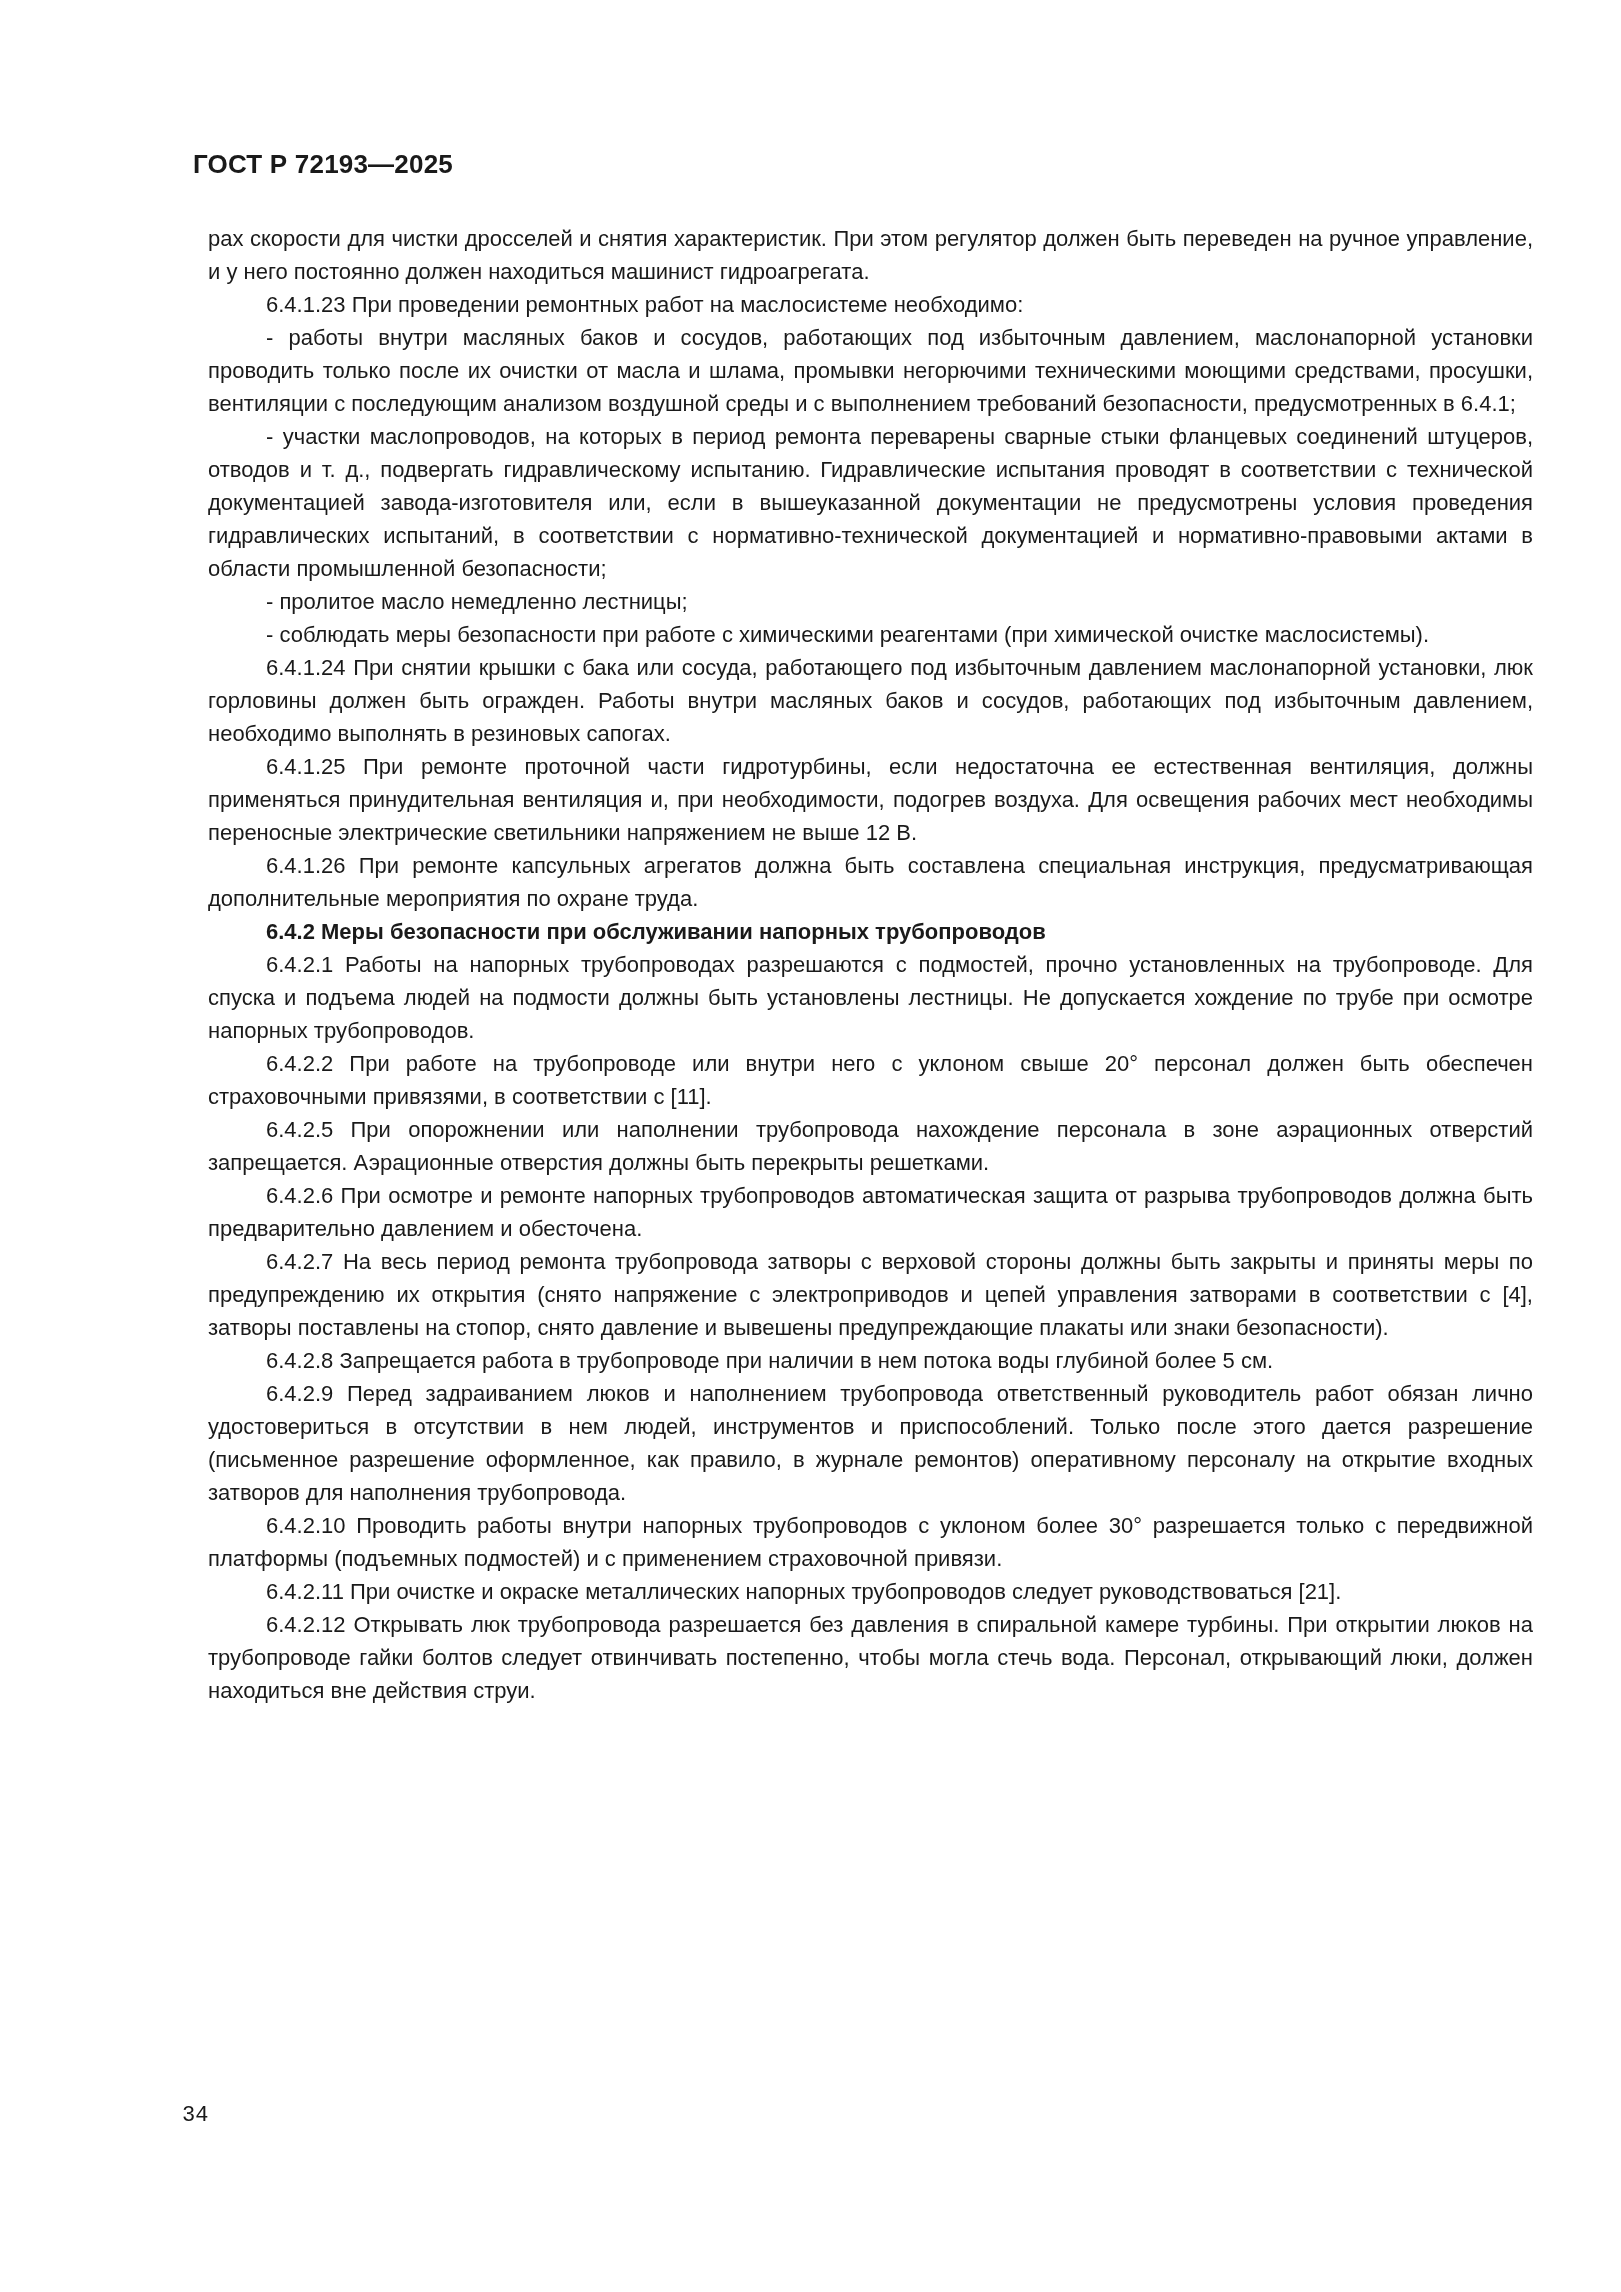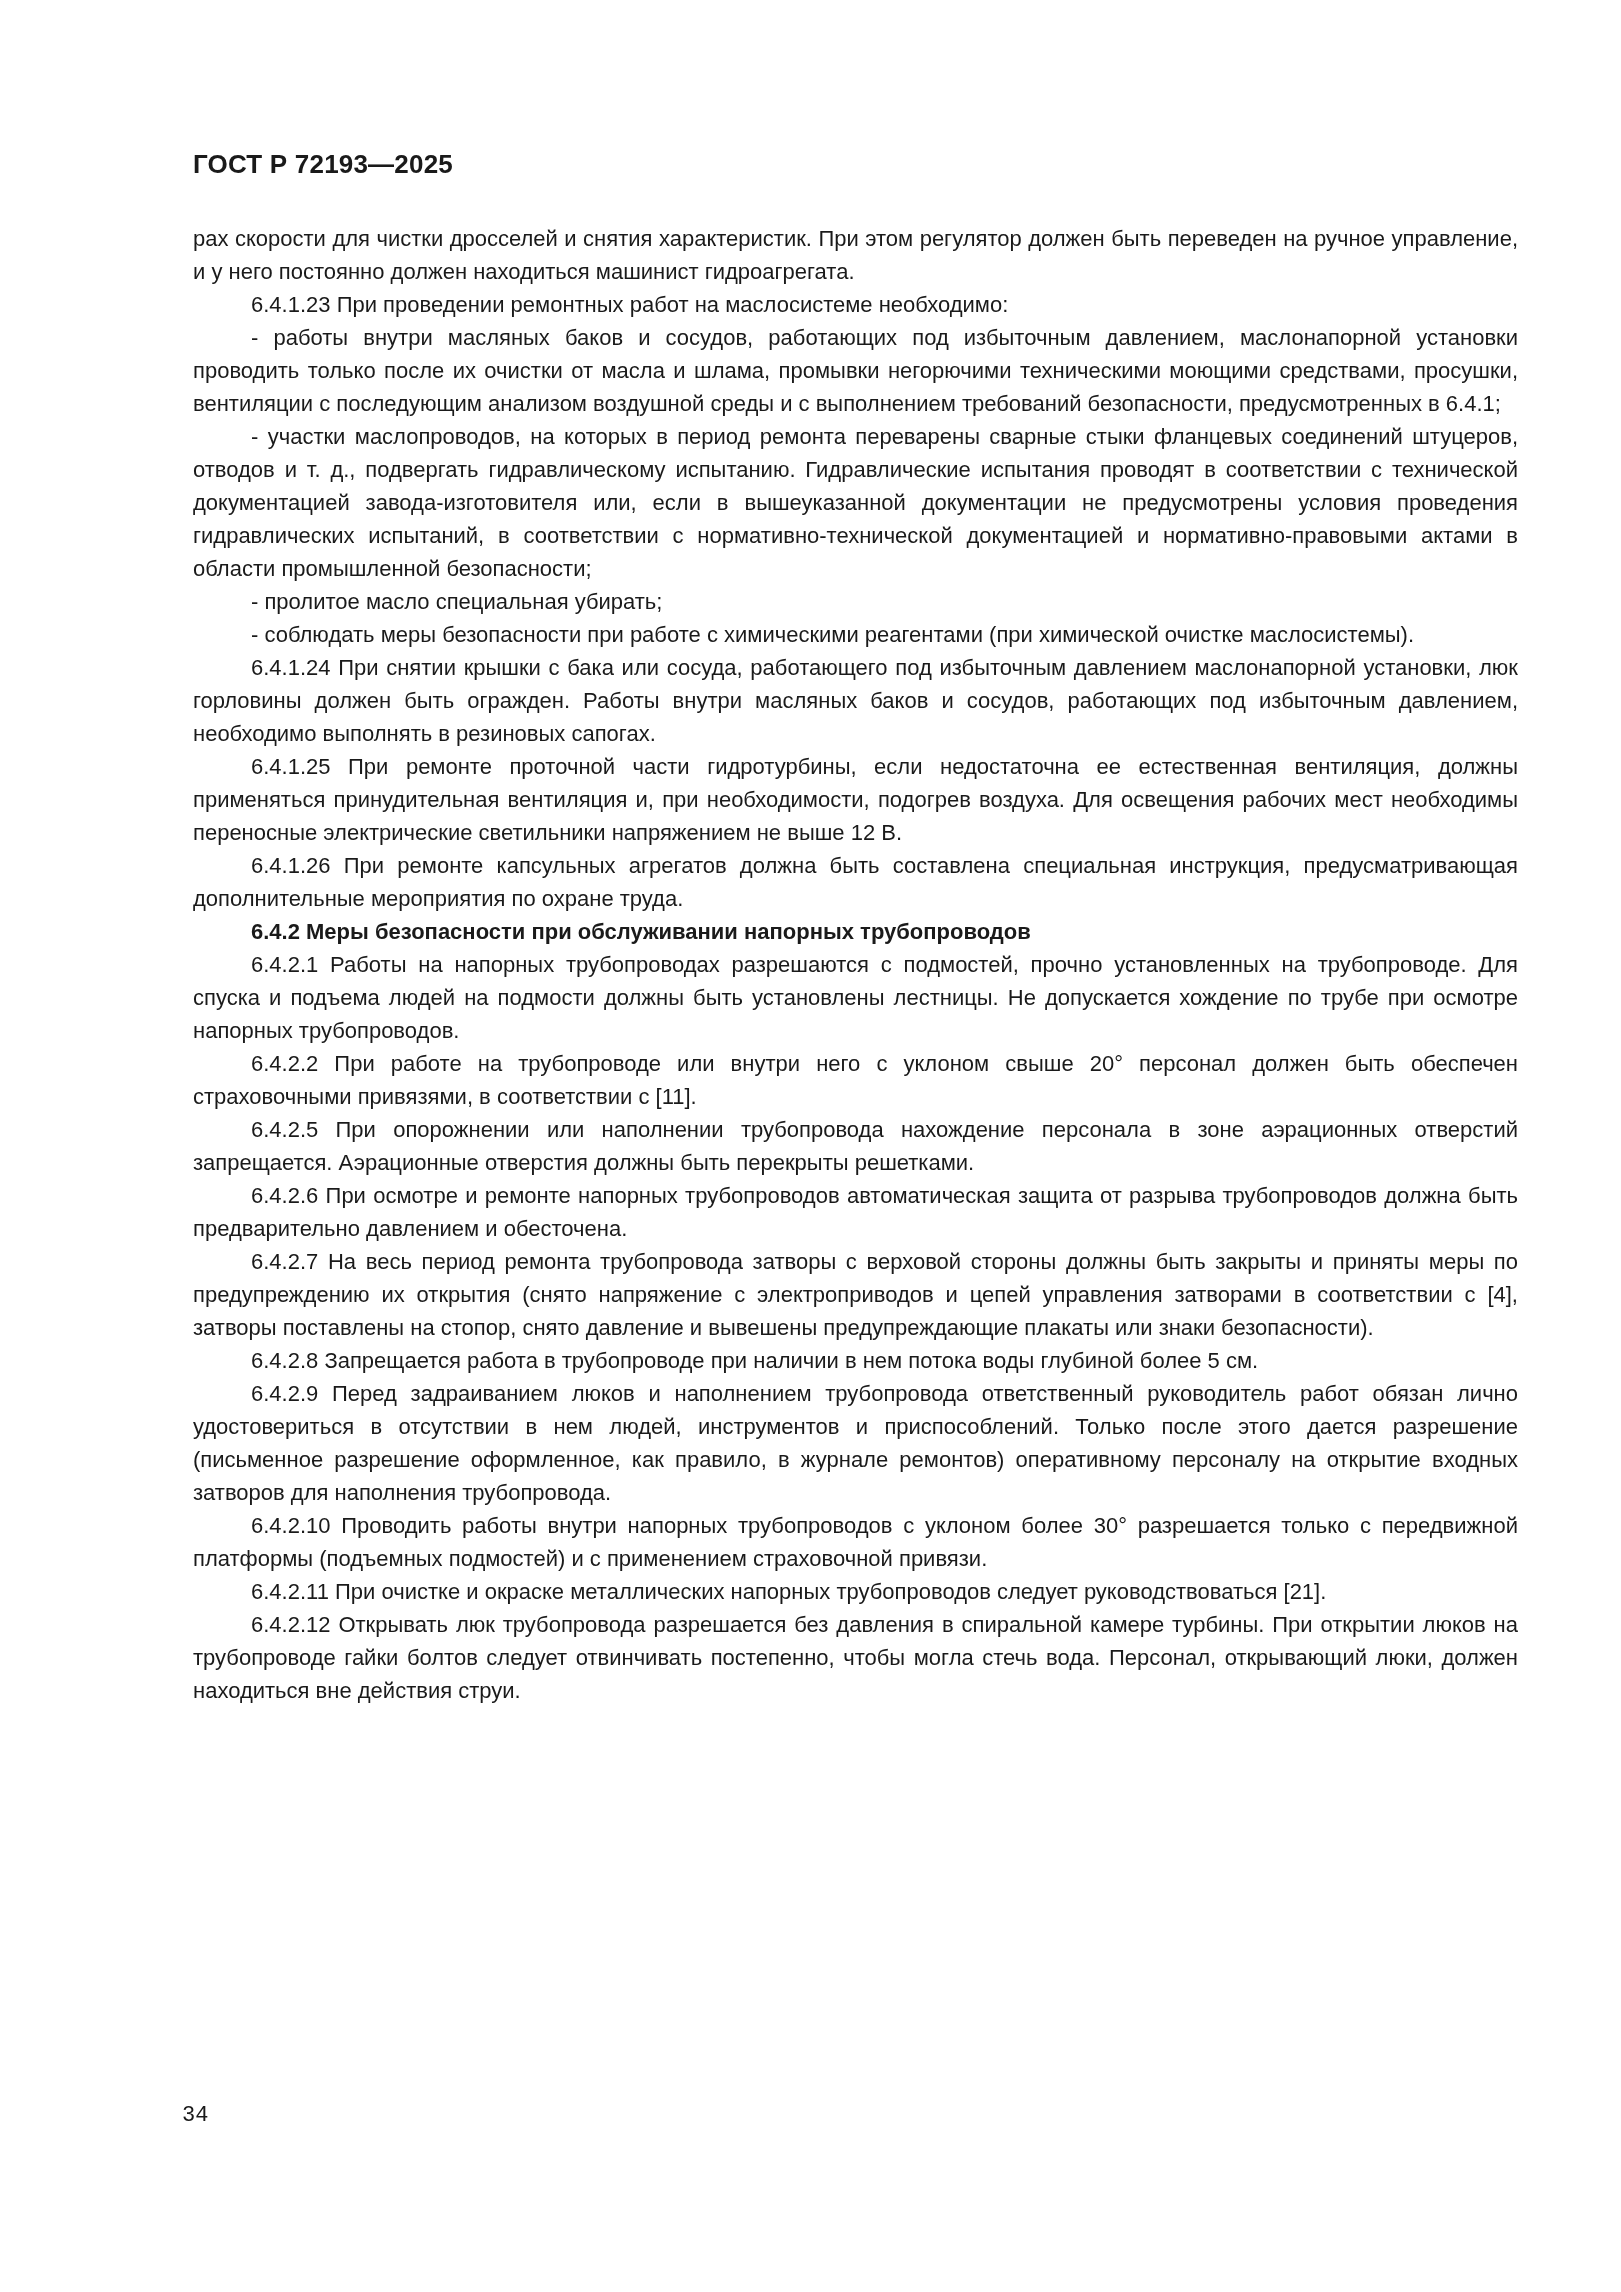--- a/index.html
+++ b/index.html
@@ -1,35 +1,35 @@
 <!DOCTYPE html>
 <html><head>
 <meta charset="utf-8">
 <style>
   html, body { margin: 0; padding: 0; background: #ffffff; }
   body { width: 1621px; height: 2293px; position: relative; overflow: hidden;
          font-family: "Liberation Sans", sans-serif; color: #1a1a1a; }
   .header { position: absolute; left: 193px; top: 149px; font-weight: bold; font-size: 26px; letter-spacing: 0.2px; }
-  .body { position: absolute; left: 193px; top: 222px; width: 1325px; font-size: 22px; line-height: 33px; }
+  .body { position: absolute; left: 208px; top: 222px; width: 1325px; font-size: 22px; line-height: 33px; }
   .p { margin: 0; text-align: justify; text-indent: 0; hyphens: manual; }
   .ind { text-indent: 58px; }
   .h { font-weight: bold; text-indent: 58px; }
   .pagenum { position: absolute; left: 182px; top: 2103px; font-size: 22px; font-family: Liberation Mono, monospace; }
 </style>
 </head>
 <body>
 
 <div class="header">ГОСТ Р 72193—2025</div>
 
 <div class="body">
   <p class="p">рах скорости для чистки дросселей и снятия характеристик. При этом регулятор должен быть переведен на ручное управление, и у него постоянно должен находиться машинист гидроагрегата.</p>
   <p class="p ind">6.4.1.23 При проведении ремонтных работ на маслосистеме необходимо:</p>
   <p class="p ind">- работы внутри масляных баков и сосудов, работающих под избыточным давлением, маслонапорной установки проводить только после их очистки от масла и шлама, промывки негорючими техническими моющими средствами, просушки, вентиляции с последующим анализом воздушной среды и с выполнением требований безопасности, предусмотренных в 6.4.1;</p>
   <p class="p ind">- участки маслопроводов, на которых в период ремонта переварены сварные стыки фланцевых соединений штуцеров, отводов и т. д., подвергать гидравлическому испытанию. Гидравлические испытания проводят в соответствии с технической документацией завода-изготовителя или, если в вышеуказанной документации не предусмотрены условия проведения гидравлических испытаний, в соответствии с нормативно-технической документацией и нормативно-правовыми актами в области промышленной безопасности;</p>
-  <p class="p ind">- пролитое масло специальная убирать;</p>
+  <p class="p ind">- пролитое масло немедленно лестницы;</p>
   <p class="p ind">- соблюдать меры безопасности при работе с химическими реагентами (при химической очистке маслосистемы).</p>
   <p class="p ind">6.4.1.24 При снятии крышки с бака или сосуда, работающего под избыточным давлением маслонапорной установки, люк горловины должен быть огражден. Работы внутри масляных баков и сосудов, работающих под избыточным давлением, необходимо выполнять в резиновых сапогах.</p>
   <p class="p ind">6.4.1.25 При ремонте проточной части гидротурбины, если недостаточна ее естественная вентиляция, должны применяться принудительная вентиляция и, при необходимости, подогрев воздуха. Для освещения рабочих мест необходимы переносные электрические светильники напряжением не выше 12 В.</p>
   <p class="p ind">6.4.1.26 При ремонте капсульных агрегатов должна быть составлена специальная инструкция, предусматривающая дополнительные мероприятия по охране труда.</p>
   <p class="p h">6.4.2 Меры безопасности при обслуживании напорных трубопроводов</p>
   <p class="p ind">6.4.2.1 Работы на напорных трубопроводах разрешаются с подмостей, прочно установленных на трубопроводе. Для спуска и подъема людей на подмости должны быть установлены лестницы. Не допускается хождение по трубе при осмотре напорных трубопроводов.</p>
   <p class="p ind">6.4.2.2 При работе на трубопроводе или внутри него с уклоном свыше 20° персонал должен быть обеспечен страховочными привязями, в соответствии с [11].</p>
   <p class="p ind">6.4.2.5 При опорожнении или наполнении трубопровода нахождение персонала в зоне аэрационных отверстий запрещается. Аэрационные отверстия должны быть перекрыты решетками.</p>
   <p class="p ind">6.4.2.6 При осмотре и ремонте напорных трубопроводов автоматическая защита от разрыва трубопроводов должна быть предварительно давлением и обесточена.</p>
   <p class="p ind">6.4.2.7 На весь период ремонта трубопровода затворы с верховой стороны должны быть закрыты и приняты меры по предупреждению их открытия (снято напряжение с электроприводов и цепей управления затворами в соответствии с [4], затворы поставлены на стопор, снято давление и вывешены предупреждающие плакаты или знаки безопасности).</p>

